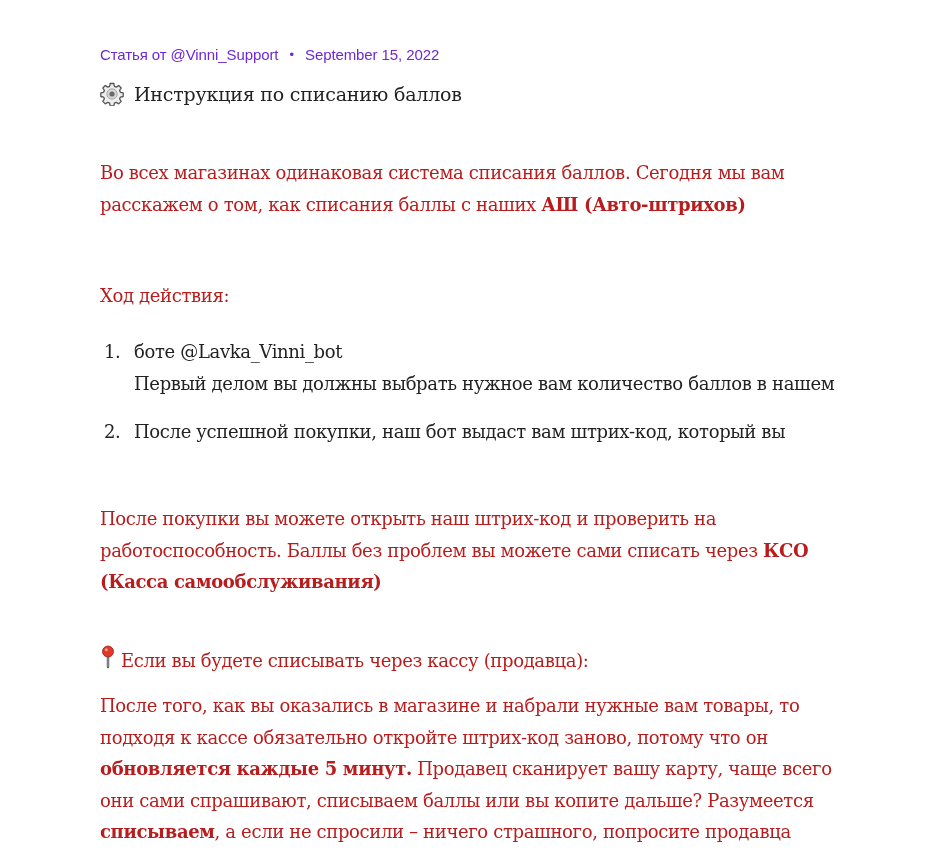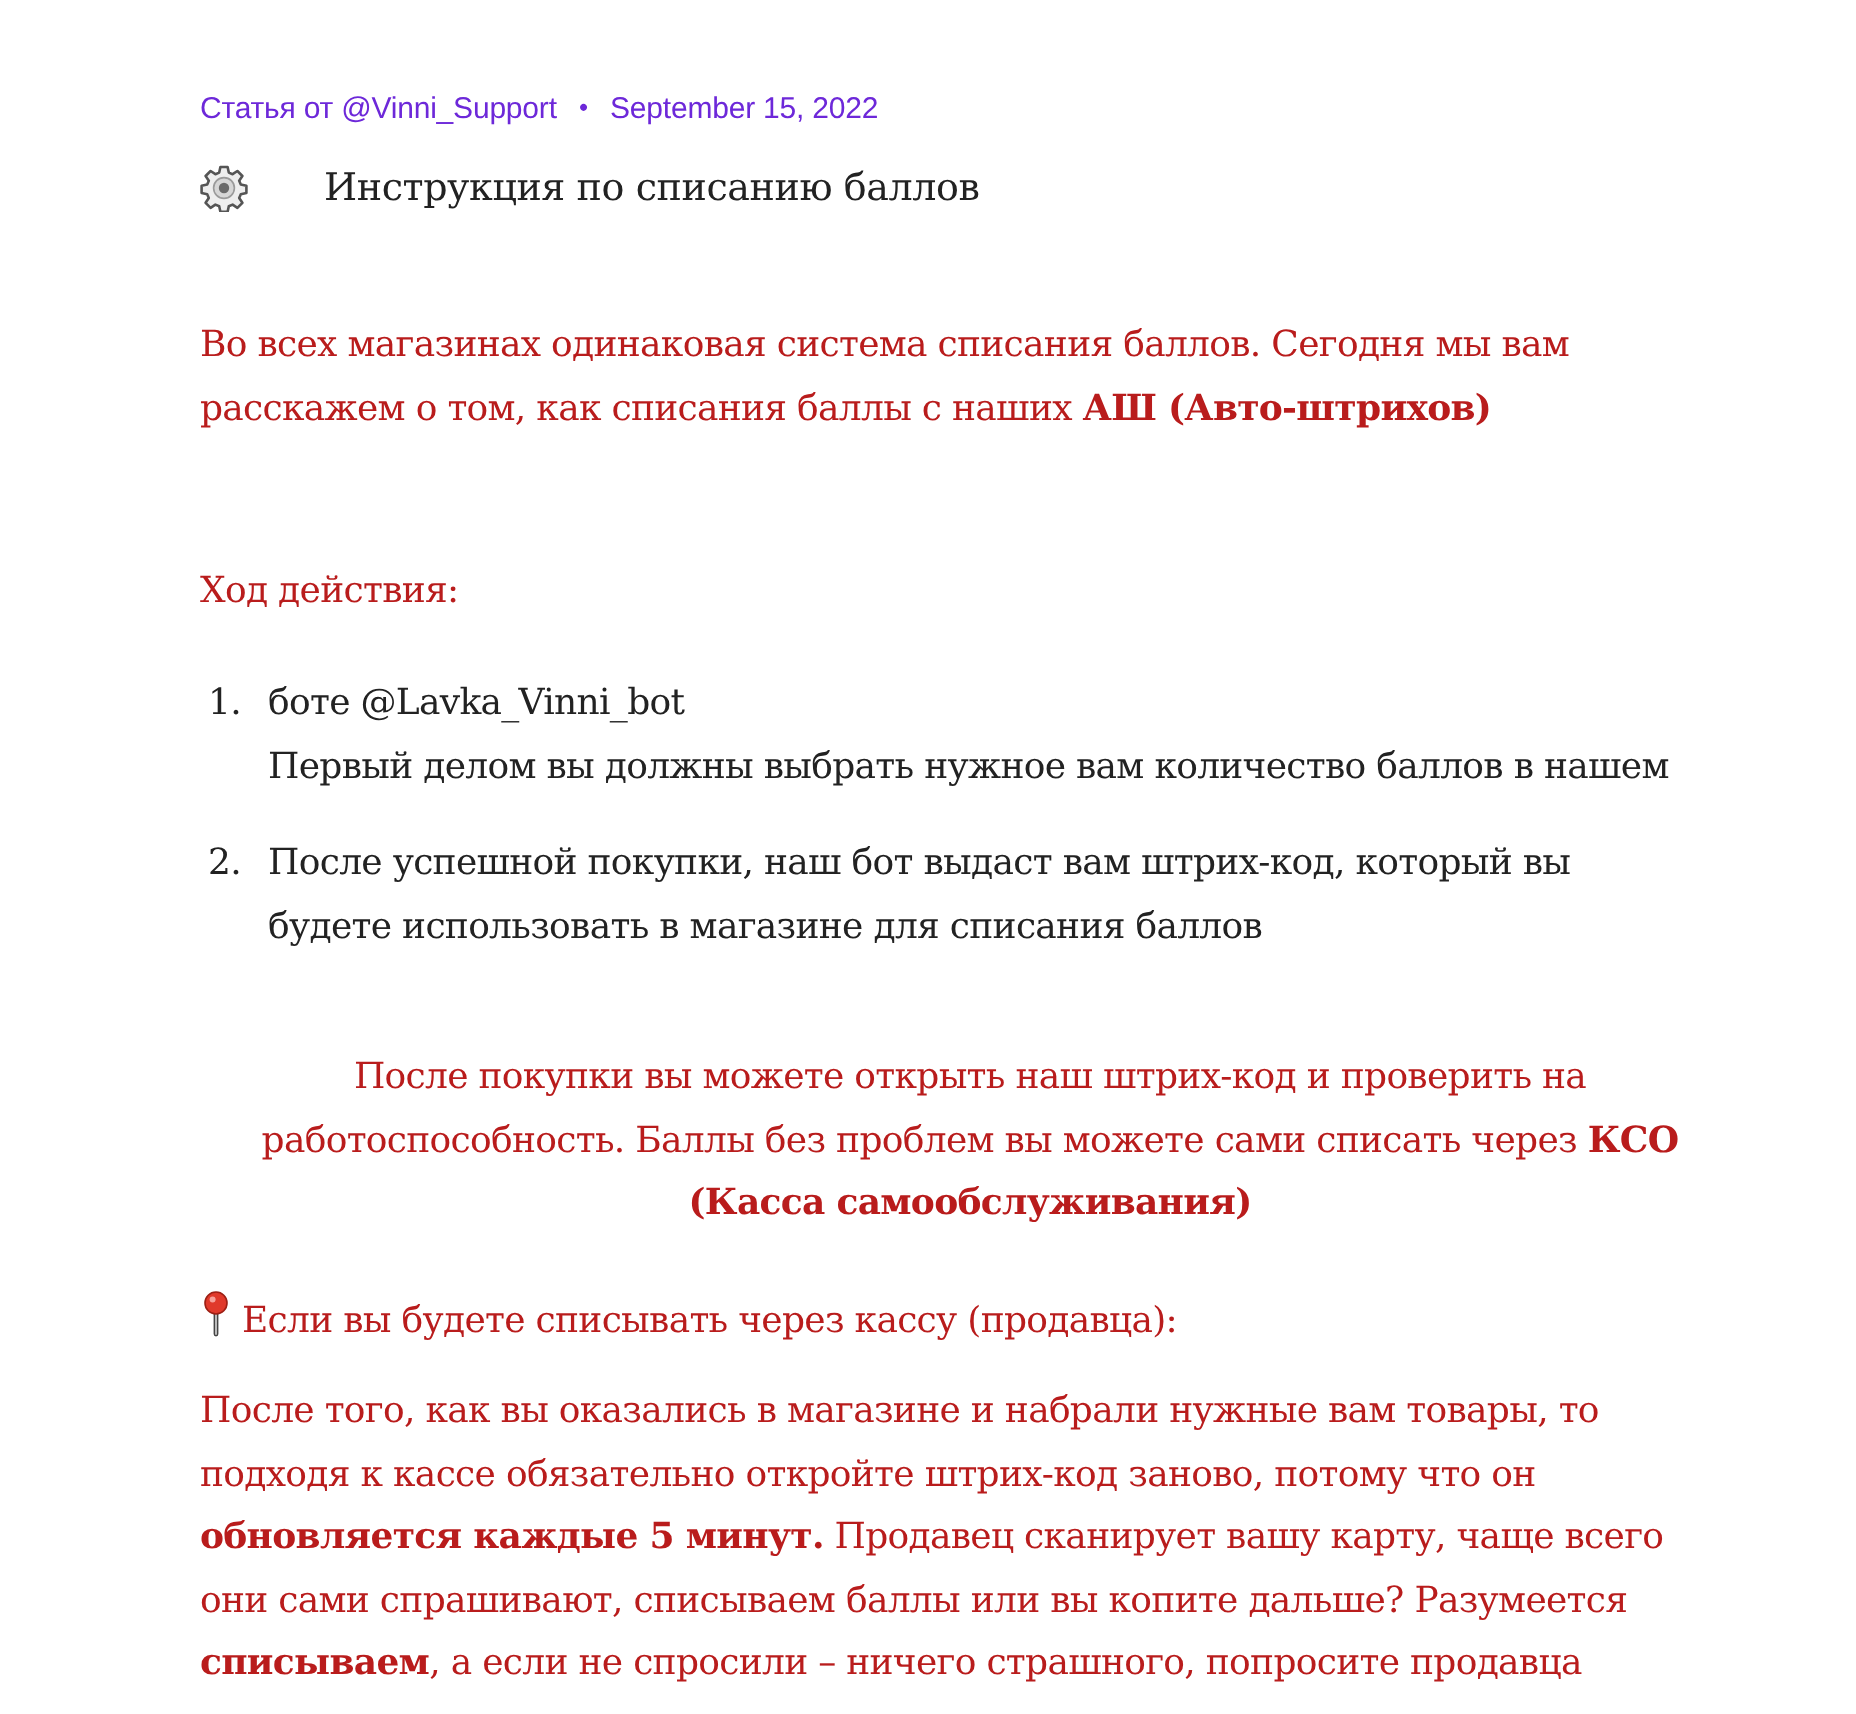--- a/index.html
+++ b/index.html
@@ -37,21 +37,20 @@
       position: relative;
       top: -1px;
     }
     .title-row {
       position: absolute;
       top: 82px;
       left: 0;
       display: flex;
       align-items: center;
       white-space: nowrap;
-      gap: 28px;
     }
     .gear {
       width: 24px;
       height: 24px;
       margin-right: 10px;
       display: inline-block;
     }
     .title {
       font-family: "DejaVu Serif", "Liberation Serif", serif;
       font-size: 19px;
@@ -146,25 +145,24 @@
 
   <ol class="steps">
     <li>
       <span class="num">1.</span>
       <span class="line">боте @Lavka_Vinni_bot</span>
       <span class="line">Первый делом вы должны выбрать нужное вам количество баллов в нашем</span>
     </li>
     <li>
       <span class="num">2.</span>
       <span class="line">После успешной покупки, наш бот выдаст вам штрих-код, который вы</span>
-      <span class="line">будете использовать в магазине для списания баллов</span>
     </li>
   </ol>
 
-  <div class="p" style="top:523px;text-align:center;">
+  <div class="p" style="top:503px;">
     <span class="line">После покупки вы можете открыть наш штрих-код и проверить на</span>
     <span class="line"><span>работоспособность. Баллы без проблем вы можете сами списать через </span><b>КСО</b></span>
     <span class="line"><b>(Касса самообслуживания)</b></span>
   </div>
 
   <div class="p pin-row" style="top:645px;">
     <span class="pin">
       <svg width="16" height="24" viewBox="0 0 16 24">
         <line x1="8" y1="10" x2="8" y2="22" stroke="#444444" stroke-width="2.4" stroke-linecap="round"></line>
         <line x1="8" y1="10" x2="8" y2="22" stroke="#bbbbbb" stroke-width="1" stroke-linecap="round"></line>

